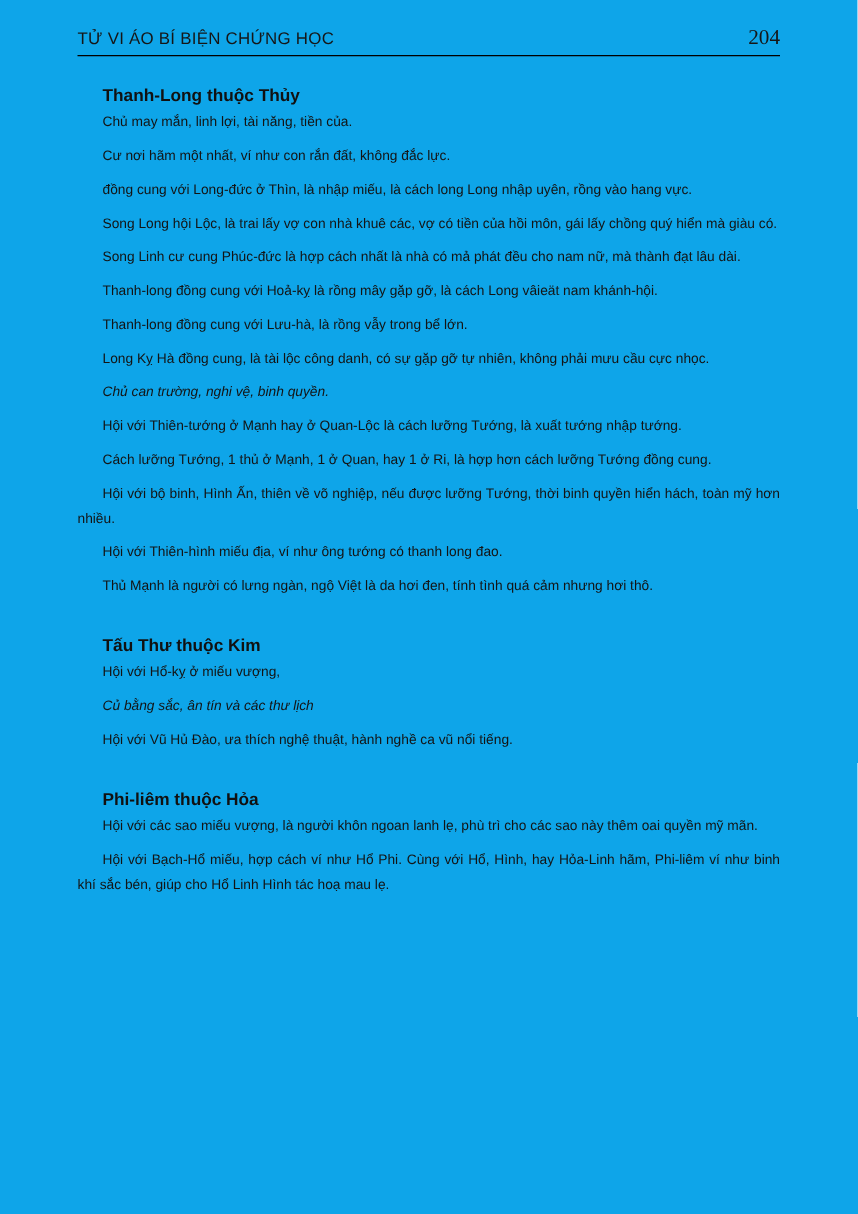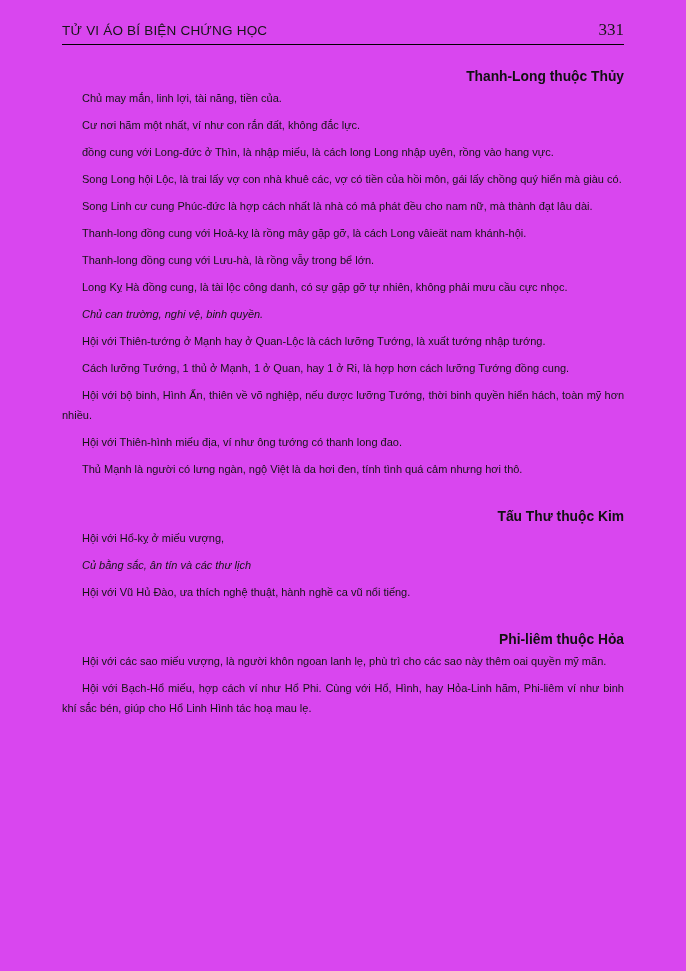--- a/index.html
+++ b/index.html
@@ -4,21 +4,21 @@
 <style>
   html, body {
     margin: 0;
     padding: 0;
     background: #ffffff;
   }
   .page {
     position: relative;
     width: 686px;
     height: 971px;
-    background: #d946ef;
+    background: #0ea5e9;
     color: #111111;
     font-family: "Liberation Sans", sans-serif;
     box-sizing: border-box;
     padding: 20px 62px 18px 62px;
     display: flex;
     flex-direction: column;
     overflow: hidden;
   }
   .page-header {
     display: flex;
@@ -43,21 +43,20 @@
   }
   .content {
     flex: 1 1 auto;
     padding-top: 6px;
   }
   .section-heading {
     font-weight: bold;
     font-size: 13.8px;
     margin: 30px 0 4px 0;
     text-indent: 20px;
-    text-align: right;
   }
   .section:first-child .section-heading {
     margin-top: 18px;
   }
   .para {
     font-size: 11px;
     line-height: 20px;
     margin: 0 0 7px 0;
     text-align: justify;
     text-indent: 20px;
@@ -68,21 +67,21 @@
     text-align: left;
   }
 </style>
 </head>
 <body>
 
 <div class="page">
 
   <div class="page-header">
     <span class="book-title">TỬ VI ÁO BÍ BIỆN CHỨNG HỌC</span>
-    <span class="page-number">331</span>
+    <span class="page-number">204</span>
   </div>
   <hr class="rule">
 
   <div class="content">
 
     <div class="section">
       <div class="section-heading">Thanh-Long thuộc Thủy</div>
       <p class="para">Chủ may mắn, linh lợi, tài năng, tiền của.</p>
       <p class="para">Cư nơi hãm một nhất, ví như con rắn đất, không đắc lực.</p>
       <p class="para">đồng cung với Long-đức ở Thìn, là nhập miếu, là cách long Long nhập uyên, rồng vào hang vực.</p>

